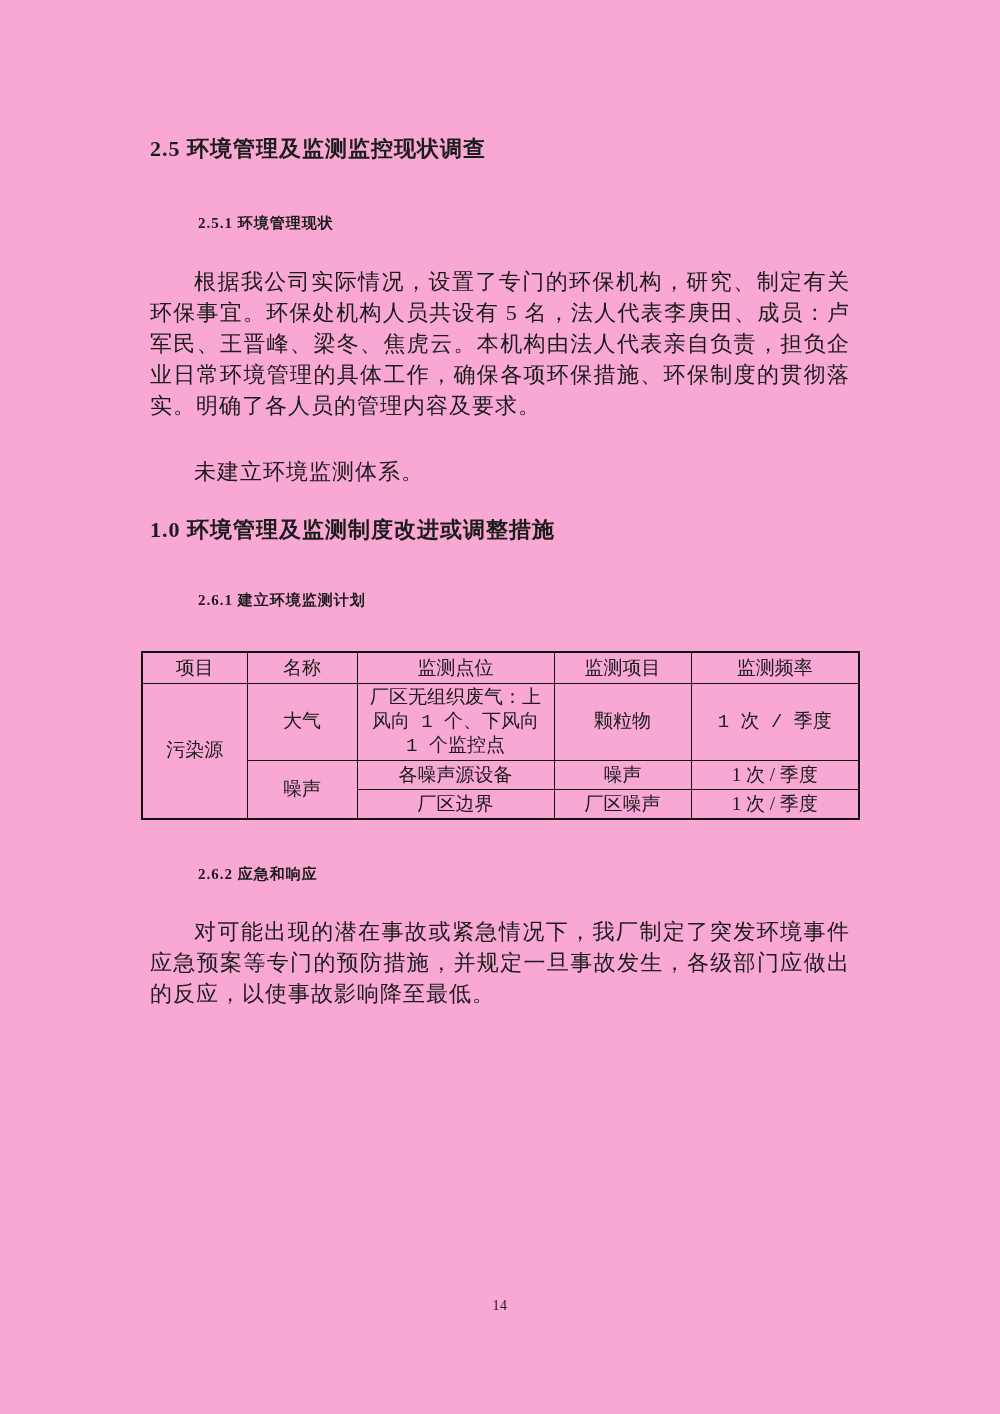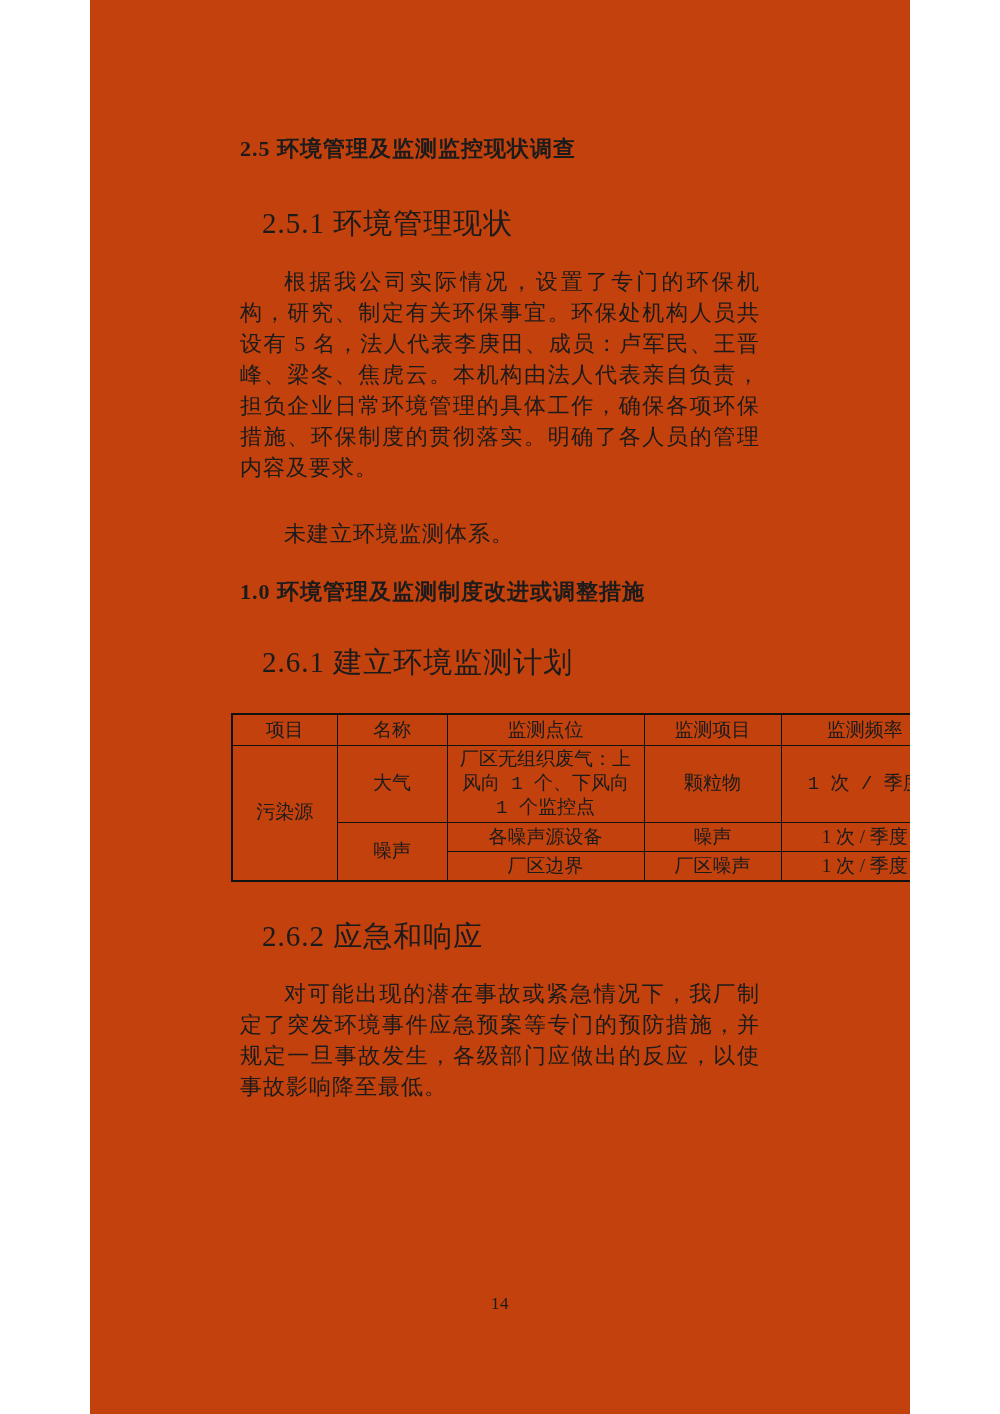--- a/index.html
+++ b/index.html
@@ -1,39 +1,39 @@
 <!DOCTYPE html>
 <html><head>
 <meta charset="utf-8">
 <style>
   * { margin: 0; padding: 0; box-sizing: border-box; }
   html, body { background: #ffffff; }
   .page {
     position: relative;
-    width: 820px;
+    width: 1000px;
     height: 1414px;
     margin: 0 auto;
-    background: #c2410c;
+    background: #f9a8d4;
     color: #1b1b1b;
     font-family: "Liberation Serif", "DejaVu Serif", serif;
     padding: 136px 150px 0 150px;
     overflow: hidden;
   }
   .h-major {
     font-size: 22px;
     font-weight: bold;
     letter-spacing: 1px;
     line-height: 26px;
   }
   .h-minor {
-    font-size: 29px;
-    font-weight: normal;
+    font-size: 15px;
+    font-weight: bold;
     letter-spacing: 1px;
     line-height: 26px;
-    margin-left: 22px;
+    margin-left: 48px;
   }
   .body-para {
     font-size: 22px;
     letter-spacing: 1px;
     line-height: 31px;
     text-align: justify;
     text-indent: 2em;
   }
   #heading-2-5 { margin-bottom: 48px; }
   #heading-2-5-1 { margin-bottom: 30px; }
@@ -71,21 +71,21 @@
   tr.row-air td { height: 72px; font-family: Liberation Mono, monospace; }
   tr.row-noise-1 td, tr.row-noise-2 td { height: 23px; }
   #heading-2-6-2 { margin-bottom: 29px; }
   #para-2-6-2 { margin-bottom: 0; }
   .page-number {
     position: absolute;
     bottom: 100px;
     left: 0;
     width: 100%;
     text-align: center;
-    font-size: 17px;
+    font-size: 14px;
     letter-spacing: 0.5px;
   }
 </style>
 </head>
 <body>
 
 <div class="page">
 
   <div id="heading-2-5" class="h-major">2.5 环境管理及监测监控现状调查</div>
 

